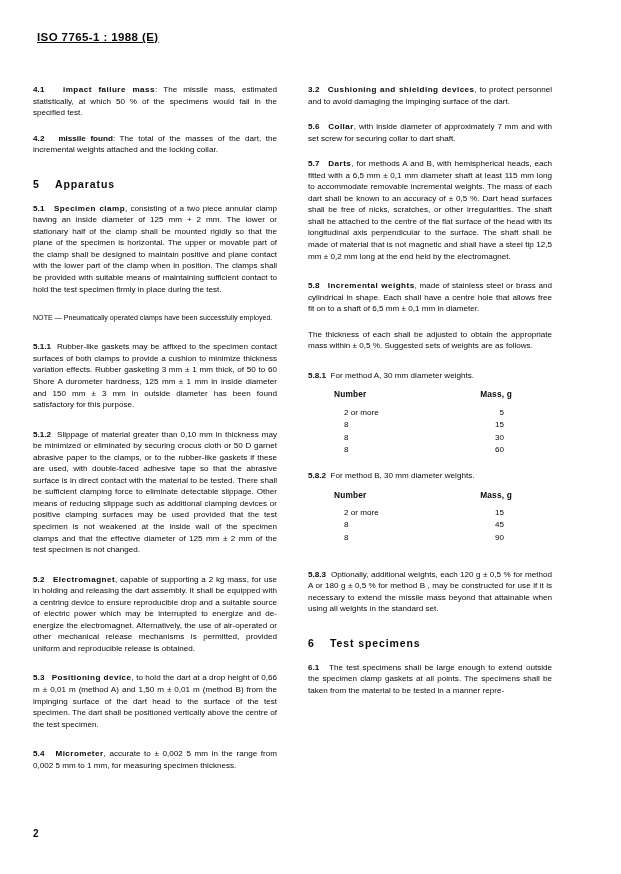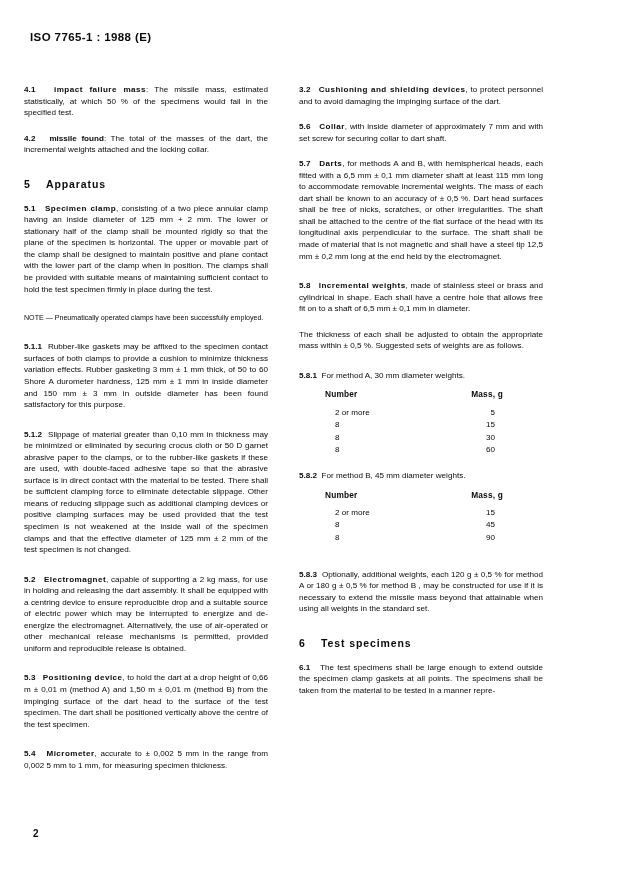--- a/index.html
+++ b/index.html
@@ -16,38 +16,38 @@
     position: relative;
     width: 621px;
     height: 874px;
     background: #ffffff;
     overflow: hidden;
     box-sizing: border-box;
   }
   
   .page-header {
     position: absolute;
-    left: 30px;
+    left: 37px;
     top: 31px;
     font-size: 11.5px;
     font-weight: bold;
     letter-spacing: 0.4px;
     white-space: nowrap;
+    text-decoration: underline;
   }
   
   .columns {
     position: absolute;
     left: 0;
     top: 84px;
     width: 567px;
     display: flex;
     gap: 31px;
     padding: 0 33px;
     box-sizing: border-box;
-    justify-content: center;
   }
   .col {
     width: 244px;
     flex: 0 0 244px;
   }
   
   .block {
     margin-bottom: 11px;
   }
   .para {
@@ -266,21 +266,21 @@
             <tr>
               <td class="c-num">8</td>
               <td class="c-mass">60</td>
             </tr>
           </tbody>
         </table>
       </div>
 
       <div class="block gap-md" style="margin-top:14px;">
         <p class="sub">
-          <span class="lead">5.8.2</span>&nbsp;&nbsp;<span>For method B, 45 mm diameter weights.</span>
+          <span class="lead">5.8.2</span>&nbsp;&nbsp;<span>For method B, 30 mm diameter weights.</span>
         </p>
         <table class="wtable">
           <thead>
             <tr>
               <th class="c-num">Number</th>
               <th class="c-mass"><span>Mass, g</span></th>
             </tr>
           </thead>
           <tbody>
             <tr>

